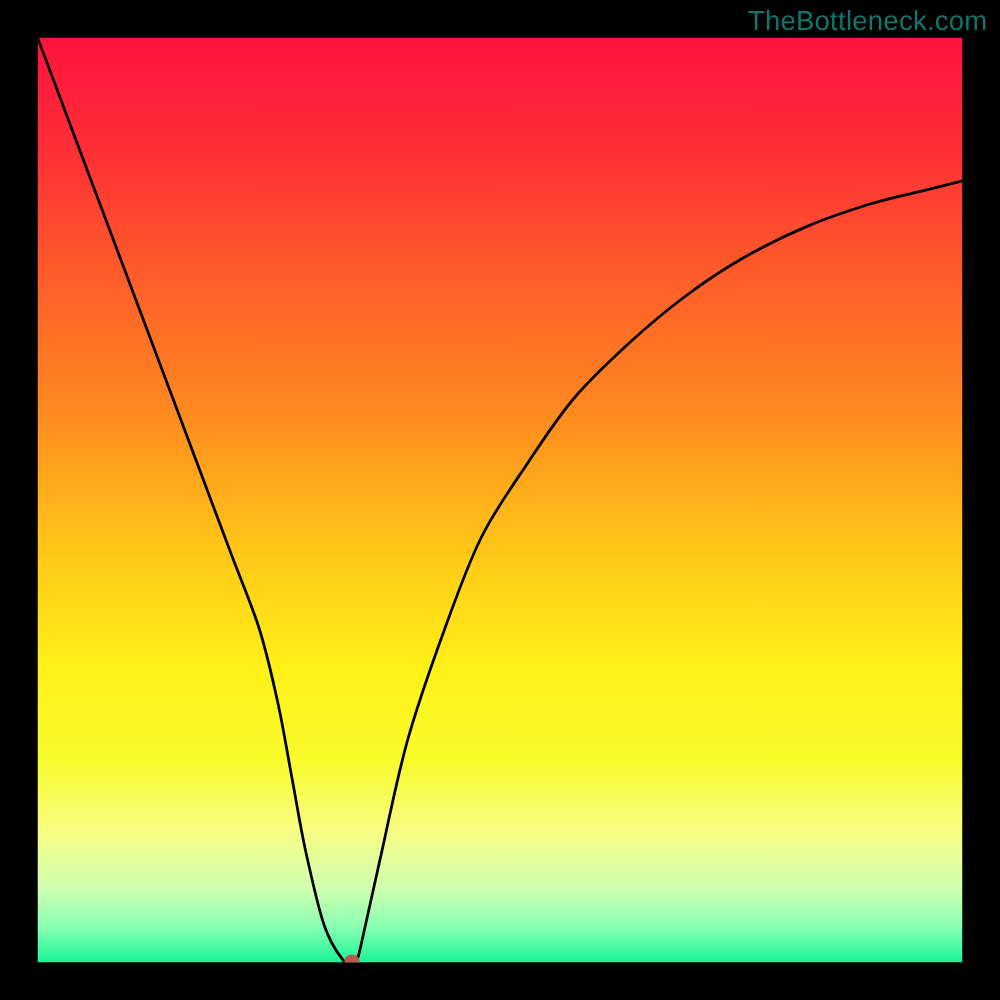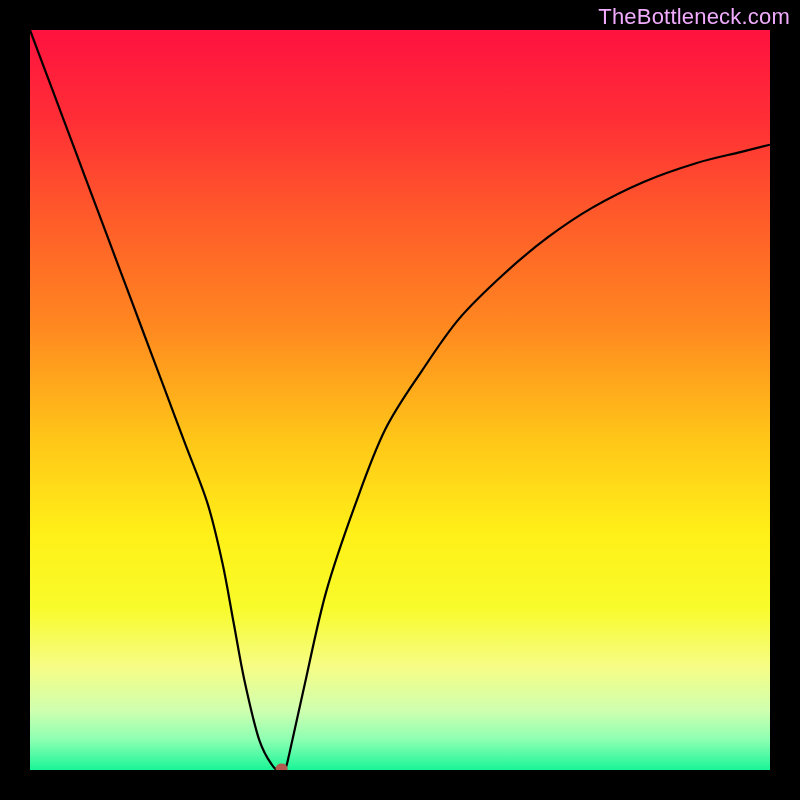--- a/index.html
+++ b/index.html
@@ -21,21 +21,21 @@
     position: absolute;
     left: 30px;
     top: 30px;
     width: 740px;
     height: 740px;
   }
   .watermark {
     position: absolute;
     top: 4px;
     right: 10px;
-    color: #f0abfc;
+    color: #0f766e;
     font-size: 22px;
     letter-spacing: 0.2px;
     font-weight: 500;
     user-select: none;
   }
 </style>
 </head>
 <body>
 
 <div class="frame">

